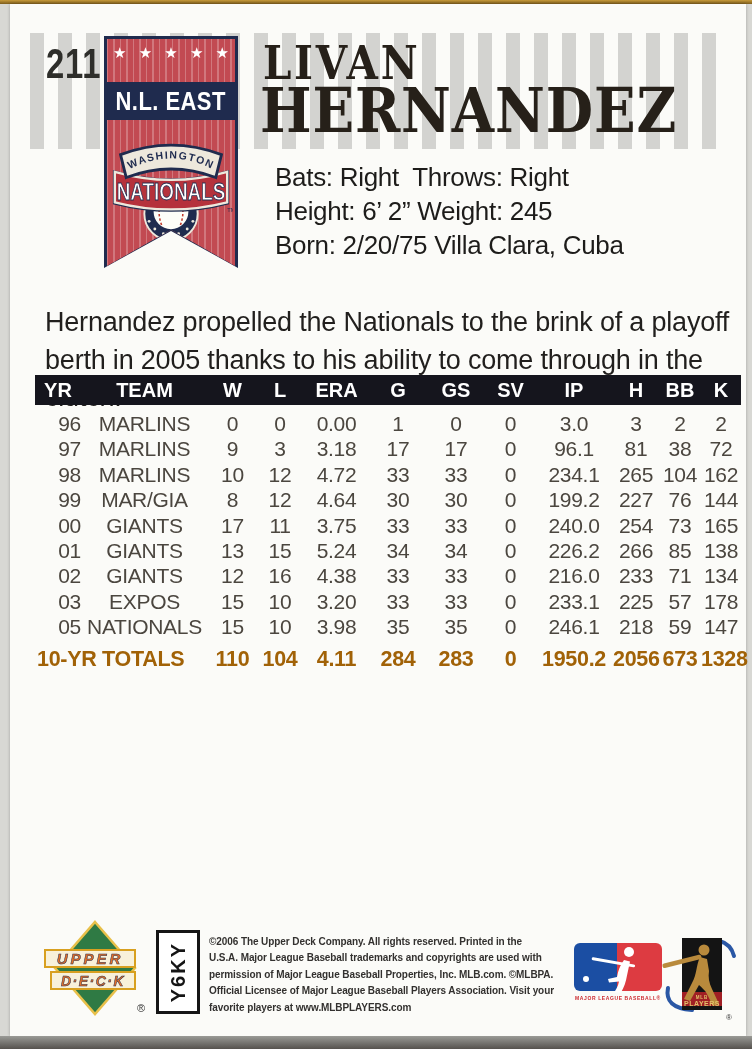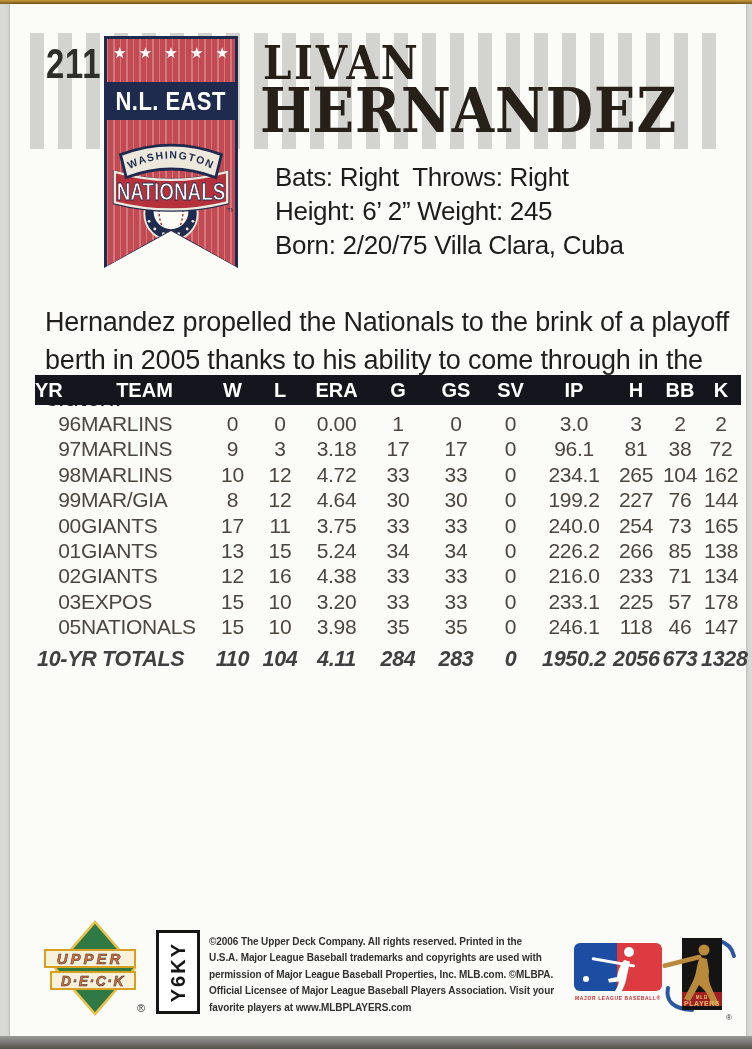--- a/index.html
+++ b/index.html
@@ -50,27 +50,27 @@
 
   
   .description{position:absolute;left:35px;top:272px;width:690px;font-size:27px;
     line-height:37.5px;color:#211f1d;letter-spacing:-.2px;margin-top:28px;}
 
   
   .stats{position:absolute;left:25px;top:371px;width:706px;border-collapse:collapse;
     table-layout:fixed;}
   .stats th{background:#15151d;color:#fff;font-size:20px;font-weight:700;height:30px;
     padding:0;text-align:center;}
-  .stats th.col-yr{text-align:left;padding-left:0;}
+  .stats th.col-yr{text-align:center;padding-left:0;}
   .stats td{font-size:21px;color:#4b463f;text-align:center;padding:0;height:25.4px;
     line-height:25.4px;letter-spacing:-.3px;white-space:nowrap;}
   .stats td.cell-yr{text-align:right;padding-left:14px;}
-  .stats td.cell-team{text-align:left;}
+  .stats td.cell-team{text-align:center;}
   .stats tr.spacer td{height:6px;line-height:6px;}
-  .stats tr.totals td{font-weight:700;color:#404040;font-size:21.5px;height:28px;font-style:italic;}
+  .stats tr.totals td{font-weight:700;color:#a16207;font-size:21.5px;height:28px;}
   .stats tr.totals td.cell-label{text-align:left;padding-left:2px;}
 
   
   .code-box{position:absolute;left:146px;top:926px;width:38px;height:78px;
     border:3px solid #151515;background:#fff;display:flex;align-items:center;justify-content:center;}
   .code-box span{writing-mode:vertical-rl;transform:rotate(180deg);font-weight:700;
     font-size:20px;letter-spacing:2px;color:#151515;}
   .legal{position:absolute;left:199px;top:929px;width:410px;transform:scaleX(.87);
     transform-origin:0 0;}
   .legal-line{font-size:11.5px;line-height:16.4px;font-weight:700;color:#33312f;
@@ -291,22 +291,22 @@
         <tr>
           <td class="cell-yr">05</td>
             <td class="cell-team">NATIONALS</td>
           <td>15</td>
             <td>10</td>
             <td>3.98</td>
           <td>35</td>
             <td>35</td>
             <td>0</td>
           <td>246.1</td>
-            <td>118</td>
-            <td>46</td>
+            <td>218</td>
+            <td>59</td>
             <td>147</td>
         </tr>
         <tr class="spacer">
             <td colspan="12"></td>
           </tr>
         <tr class="totals">
           <td class="cell-label" colspan="2">10-YR TOTALS</td>
           <td>110</td>
             <td>104</td>
             <td>4.11</td>

